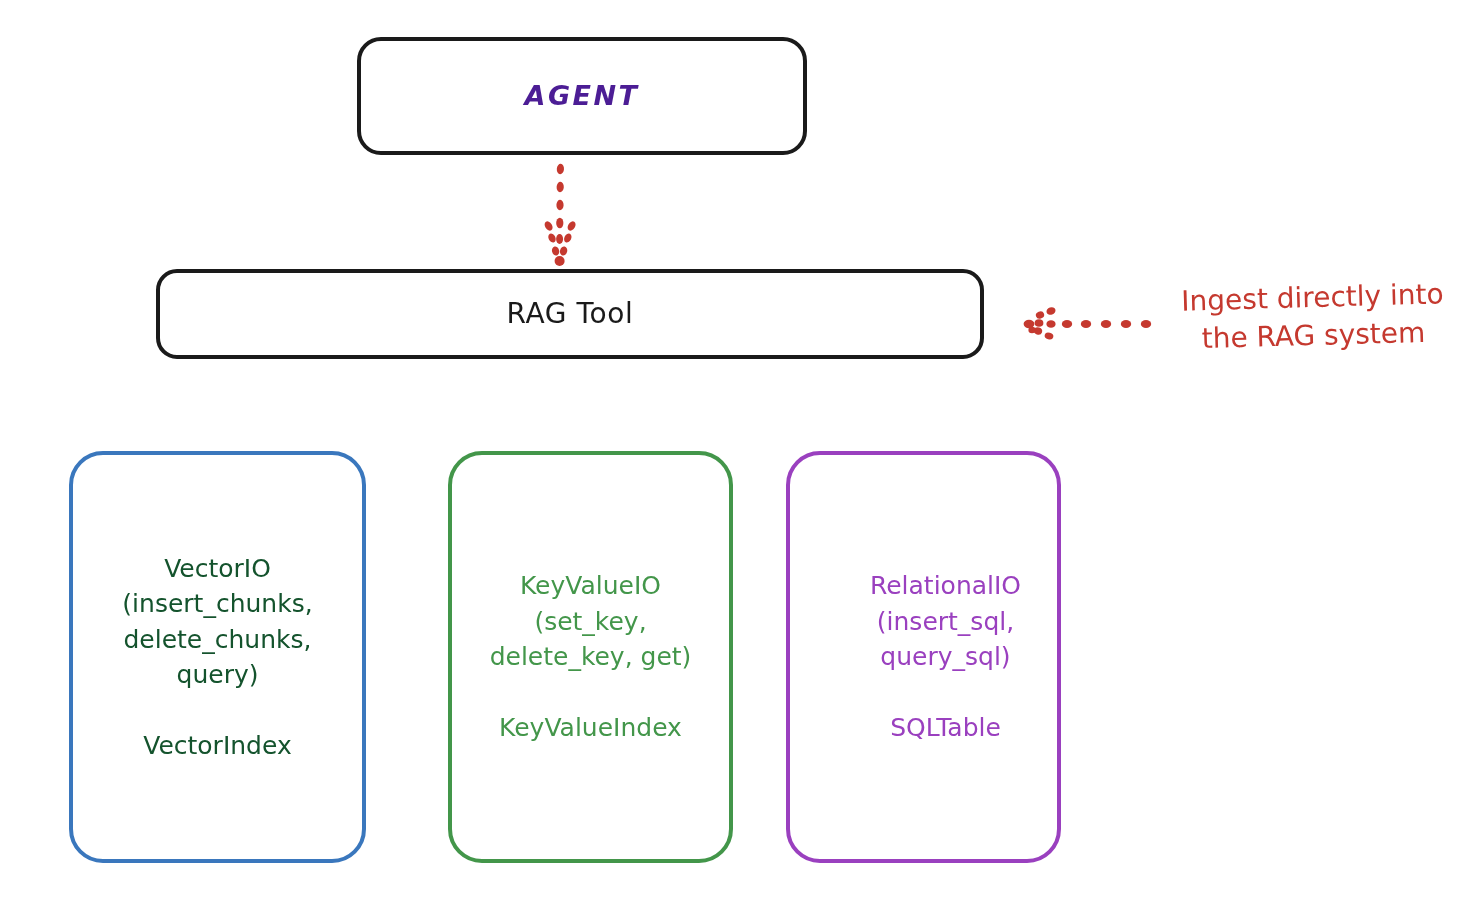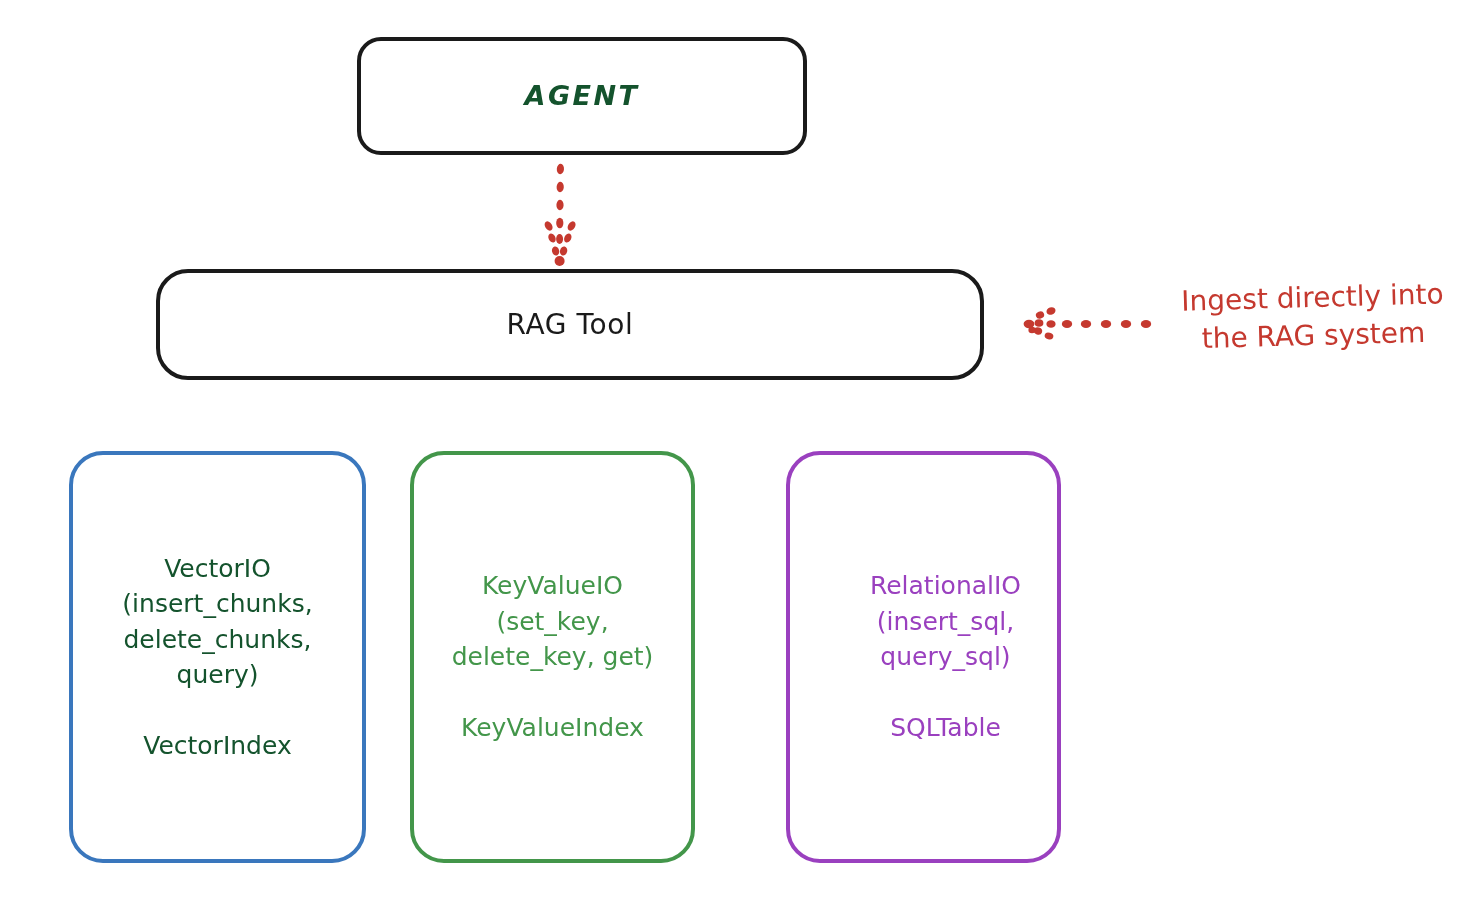--- a/index.html
+++ b/index.html
@@ -40,29 +40,29 @@
     height: 118px;
     border: 4px solid #1a1a1a;
     border-radius: 24px;
   }
   .box-agent .node-label {
     font-family: "DejaVu Sans", sans-serif;
     font-size: 27px;
     font-style: italic;
     font-weight: 600;
     letter-spacing: 2.5px;
-    color: #14532d;
+    color: #4c1d95;
   }
   .box-ragtool {
     left: 156px;
     top: 269px;
     width: 828px;
-    height: 111px;
+    height: 90px;
     border: 4px solid #1a1a1a;
-    border-radius: 32px;
+    border-radius: 21px;
   }
   .box-ragtool .node-label {
     font-size: 28px;
     font-weight: 500;
     letter-spacing: 0.6px;
     color: #1a1a1a;
   }
 
   
   .box-iface {
@@ -77,21 +77,21 @@
     font-size: 25px;
     font-weight: 500;
     line-height: 1.42;
   }
   .box-vector {
     left: 69px;
     top: 451px;
     width: 297px;
   }
   .box-keyvalue {
-    left: 410px;
+    left: 448px;
     top: 451px;
     width: 285px;
     justify-content: center;
   }
   .box-relational {
     left: 786px;
     top: 451px;
     width: 275px;
     padding-left: 44px;
   }

